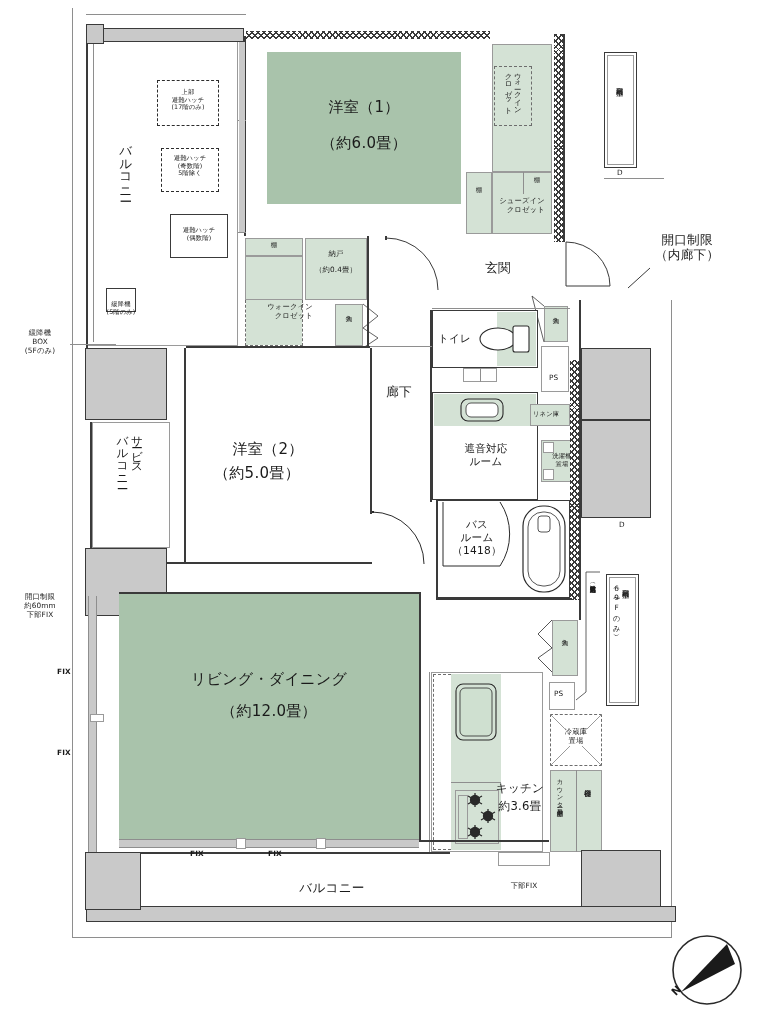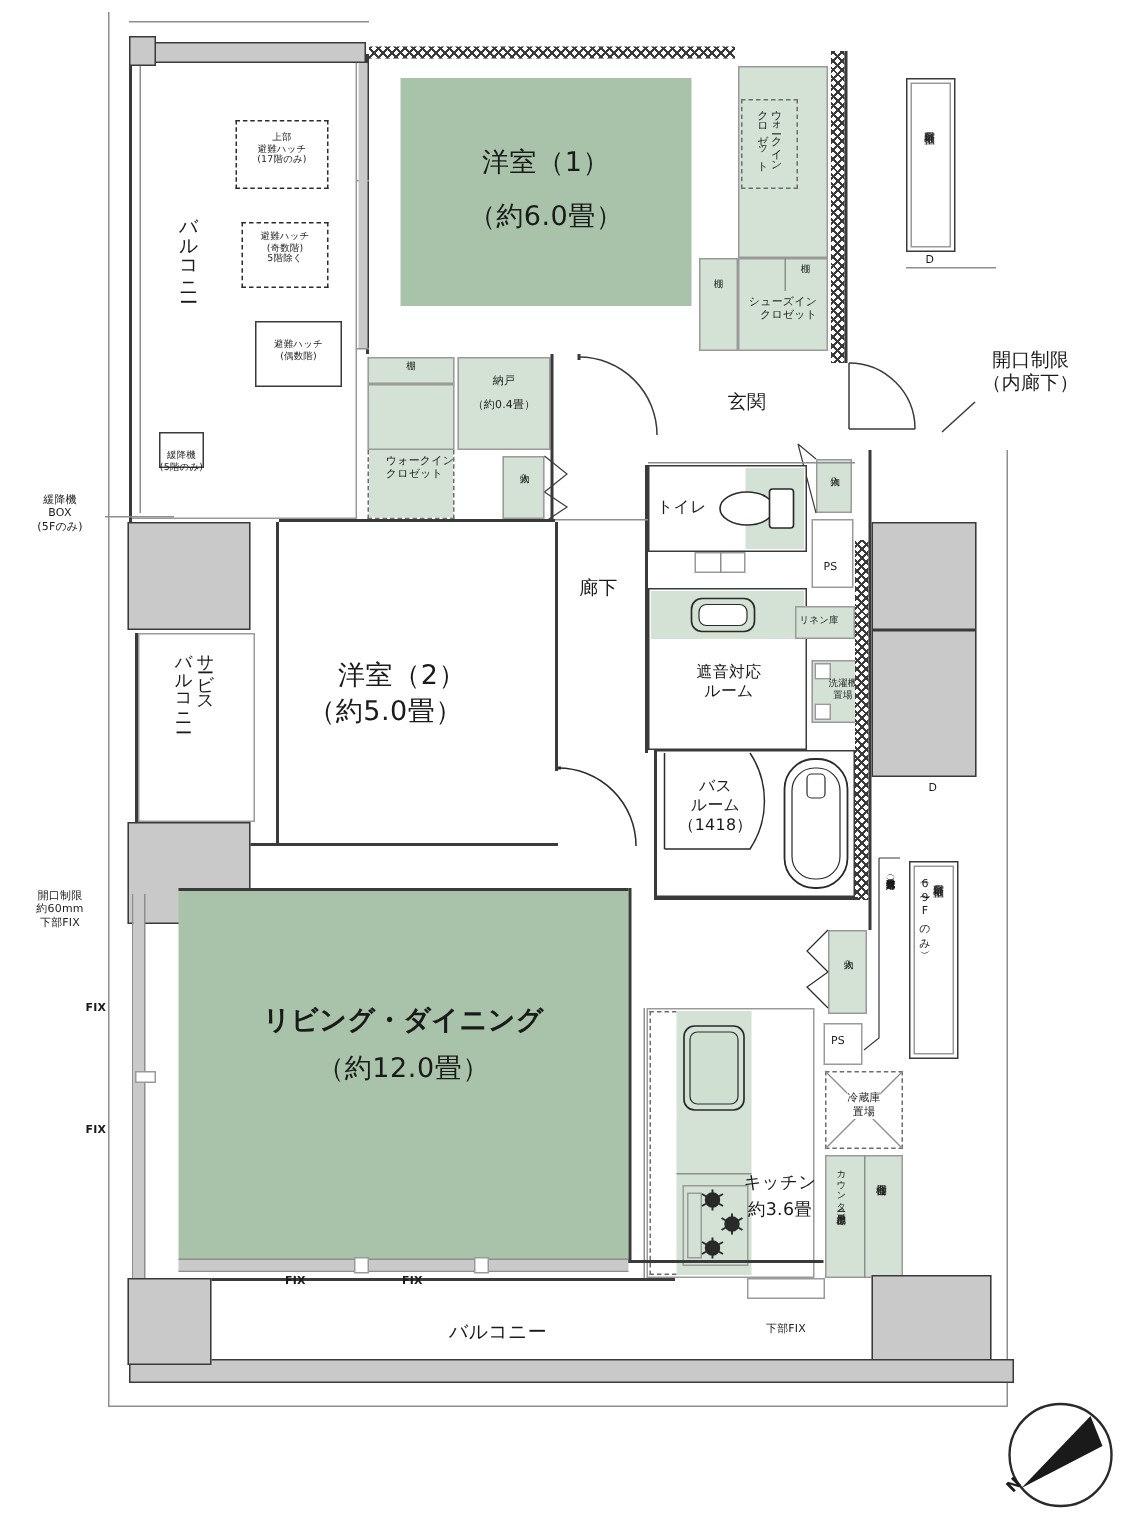--- a/index.html
+++ b/index.html
@@ -22,21 +22,21 @@
   .ln-lt{background:#8e8e8e;}
   .bx{border:1px solid #3a3a3a;}
   .bx-lt{border:1px solid #9a9a9a;}
   .bx-dash{border:1.4px dashed #2c2c2c;}
   .bx-dash-lt{border:1px dashed #6d6d6d;}
   
   .lbl{position:absolute;white-space:pre;line-height:1.22;letter-spacing:0.02em;}
   .c{text-align:center;transform:translateX(-50%);}
   .vert{writing-mode:vertical-rl;text-orientation:upright;white-space:pre;line-height:1.25;}
   .t7{font-size:6.3px;} .t8{font-size:7.3px;} .t11{font-size:10.6px;} .t12{font-size:11.6px;}
-  .t13{font-size:12.6px;} .t15{font-size:18px;}
+  .t13{font-size:12.6px;} .t15{font-size:15px;}
   .b{font-weight:bold;}
   svg{position:absolute;left:0;top:0;overflow:visible;}
 </style>
 </head>
 <body>
 
 <div id="plan">
 
   <div class="abs ln-lt" style="left:72px;top:8px;width:1px;height:930px;"></div>
   <div class="abs ln-lt" style="left:72px;top:937px;width:600px;height:1px;"></div>
@@ -120,21 +120,21 @@
   <div class="abs fill-lgreen bx-lt" style="left:305px;top:238px;width:62px;height:62px;"></div>
   <span class="lbl c t8" style="left:336px;top:250px;text-align:center;">納戸</span>
   <span class="lbl c t8" style="left:336px;top:266px;text-align:center;">（約0.4畳）</span>
 
   <div class="abs fill-lgreen bx-lt" style="left:245px;top:238px;width:58px;height:18px;"></div>
   <span class="lbl c t7" style="left:274px;top:241px;">棚</span>
 
   <div class="abs fill-lgreen bx-lt" style="left:245px;top:256px;width:58px;height:44px;"></div>
   <div class="abs bx-dash-lt" style="left:245px;top:300px;width:58px;height:46px;border-top:none;"></div>
   <div class="abs fill-lgreen" style="left:246px;top:300px;width:56px;height:45px;"></div>
-  <span class="lbl c t8" style="left:280px;top:303px;text-align:left;">ウォークイン
+  <span class="lbl c t8" style="left:290px;top:303px;text-align:right;">ウォークイン
 クロゼット</span>
 
   <div class="abs fill-lgreen bx-lt" style="left:335px;top:304px;width:28px;height:42px;"></div>
   <span class="lbl vert t7" style="left:345px;top:310px;">物入</span>
   <svg width="765" height="1024">
     <path d="M363,304 L378,316 L363,328 M363,328 L378,338 L363,348" stroke="#3a3a3a" stroke-width="0.8" fill="none"></path>
   </svg>
 
   <svg width="765" height="1024">
     <path d="M386,238 A52,52 0 0 1 438,290" stroke="#3a3a3a" stroke-width="1" fill="none"></path>
@@ -220,21 +220,21 @@
 下部FIX</span>
 
   <div class="abs ln-lt" style="left:88px;top:596px;width:1px;height:282px;"></div>
   <div class="abs ln-lt" style="left:96px;top:596px;width:1px;height:282px;"></div>
   <div class="abs fill-gray" style="left:89px;top:596px;width:7px;height:282px;"></div>
   <span class="lbl t8 b" style="left:57px;top:668px;">FIX</span>
   <span class="lbl t8 b" style="left:57px;top:749px;">FIX</span>
   <div class="abs bx-lt fill-white" style="left:90px;top:714px;width:14px;height:8px;"></div>
 
   <div class="abs fill-green" style="left:119px;top:594px;width:300px;height:246px;"></div>
-  <span class="lbl c t15" style="left:269px;top:670px;font-weight:bold;">リビング・ダイニング</span>
+  <span class="lbl c t15" style="left:269px;top:670px;">リビング・ダイニング</span>
   <span class="lbl c t15" style="left:269px;top:702px;">（約12.0畳）</span>
 
   <div class="abs fill-white bx-lt" style="left:431px;top:672px;width:112px;height:180px;"></div>
   <div class="abs bx-dash-lt" style="left:433px;top:674px;width:18px;height:176px;border-right:none;"></div>
   <div class="abs fill-lgreen" style="left:451px;top:674px;width:50px;height:176px;"></div>
   <svg width="765" height="1024">
     <rect x="456" y="684" width="40" height="56" rx="7" fill="#d4e2d5" stroke="#2a2a2a" stroke-width="1.1"></rect>
     <rect x="460" y="688" width="32" height="48" rx="5" fill="#cfe0d0" stroke="#2a2a2a" stroke-width="0.8"></rect>
   </svg>
   <div class="abs ln-lt" style="left:451px;top:782px;width:50px;height:1px;"></div>

